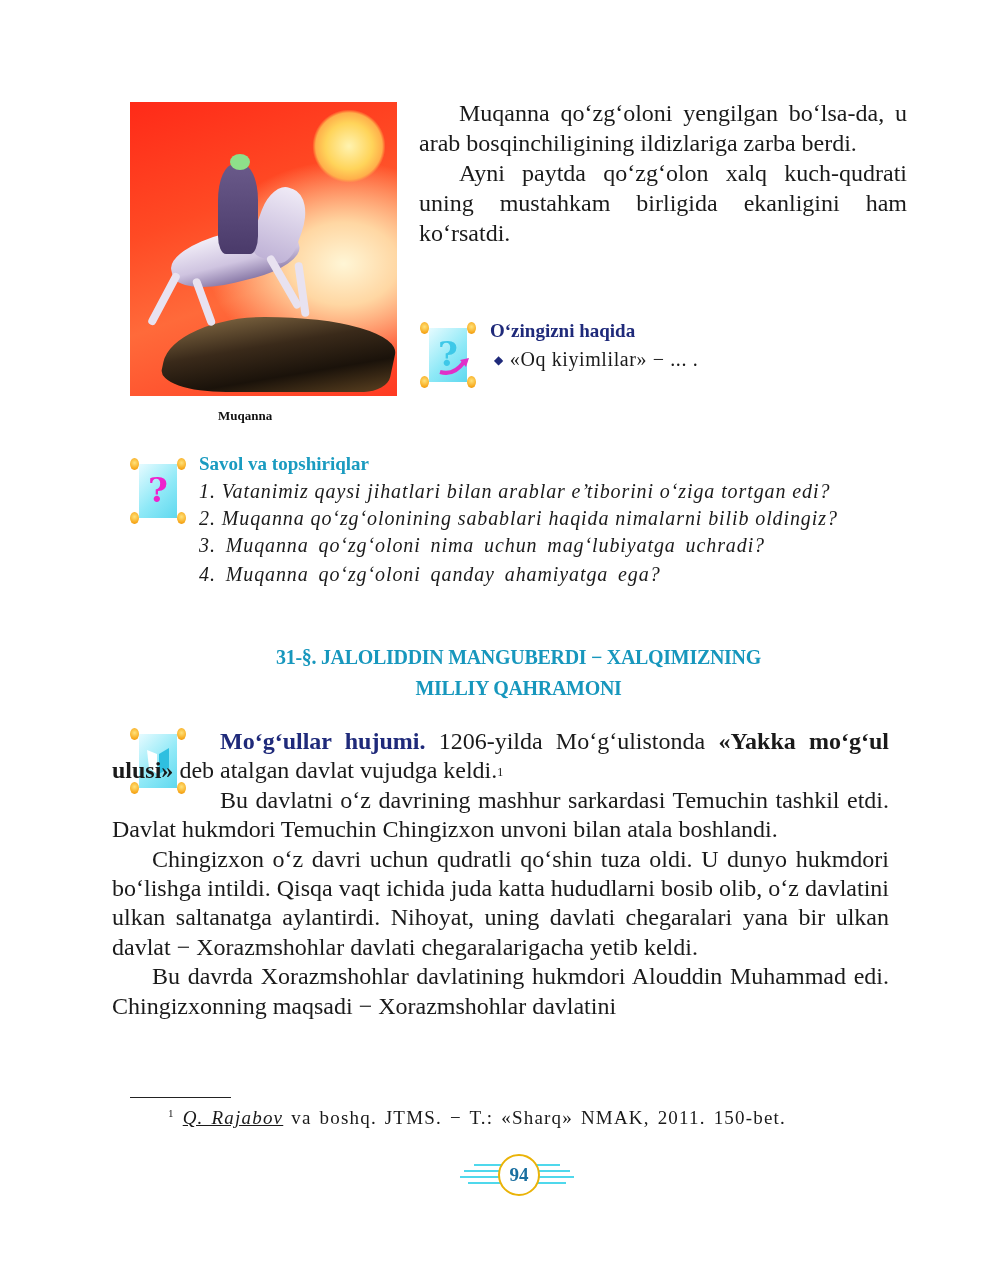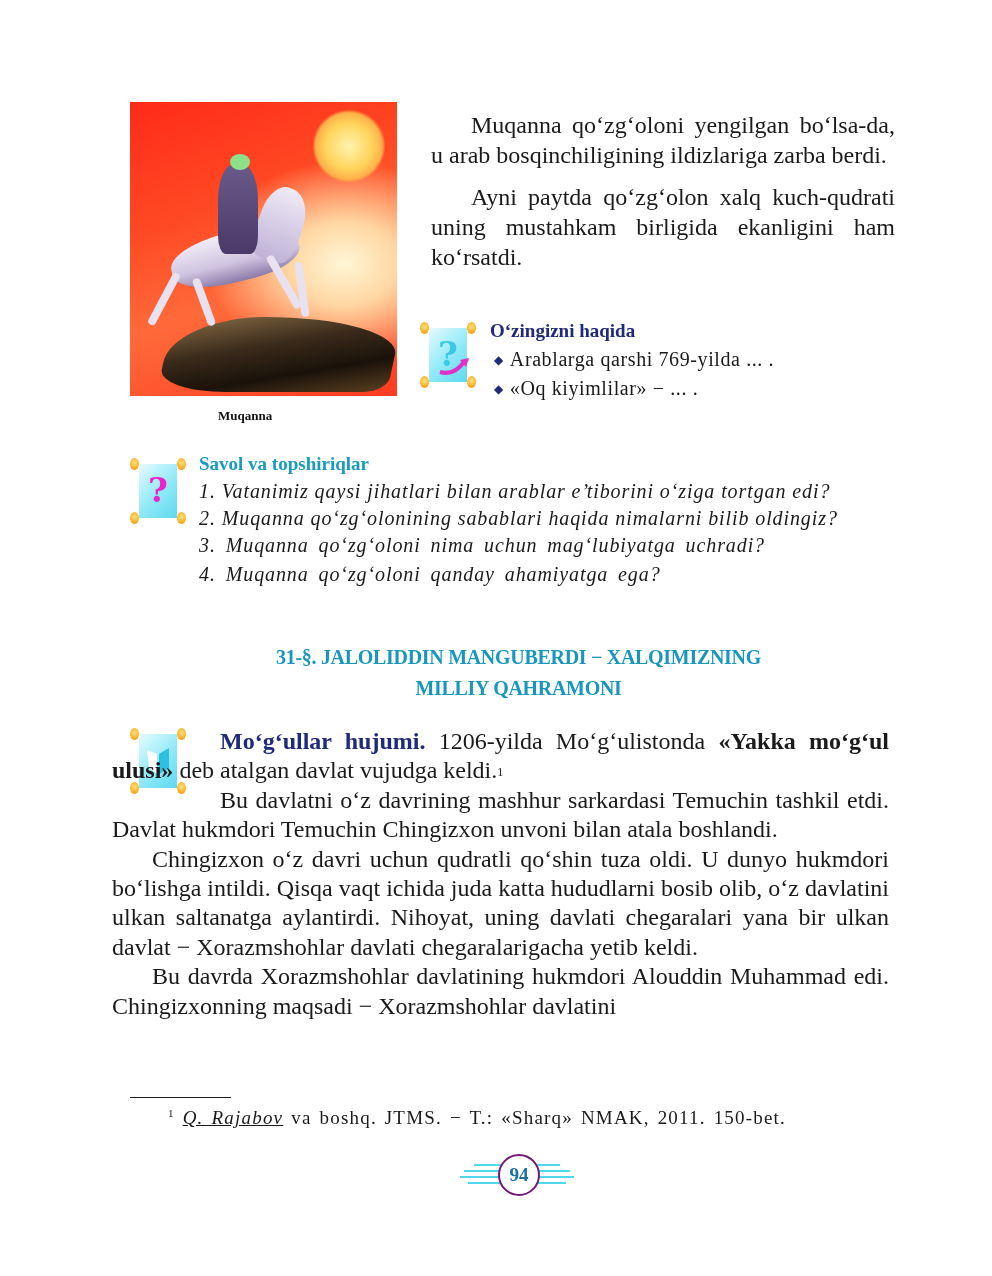--- a/index.html
+++ b/index.html
@@ -50,21 +50,21 @@
 
     .caption {
       left: 218px; top: 408px; font-weight: bold; font-size: 13px; color: #111;
     }
 
     
     .top-text {
       left: 419px; top: 98px; width: 488px;
       font-size: 24px; line-height: 30px;
     }
-    .top-text p { margin: 12px; text-align: justify; text-indent: 40px; }
+    .top-text p { margin: 0; text-align: justify; text-indent: 40px; }
 
     
     .scroll-icon { position: absolute; width: 56px; height: 66px; }
     .scroll-icon .sheet {
       position: absolute; left: 9px; top: 6px; width: 38px; height: 54px;
       background: linear-gradient(135deg, #e6fbff 0%, #8fe9f7 55%, #5fd8ef 100%);
     }
     .scroll-icon .knob {
       position: absolute; width: 9px; height: 12px;
       background: radial-gradient(circle at 50% 40%, #ffe27a 0%, #f7a81a 70%, #e08a10 100%);
@@ -119,21 +119,21 @@
 
     .page-number-badge { left: 460px; top: 1152px; width: 114px; height: 44px; }
     .page-number-badge .lines-left, .page-number-badge .lines-right {
       position: absolute; top: 10px; width: 44px; height: 24px;
     }
     .page-number-badge .lines-left { left: 0; }
     .page-number-badge .lines-right { right: 0; }
     .page-number-badge .ln { position: absolute; height: 2px; background: #4fd8ec; }
     .page-number-badge .circle {
       position: absolute; left: 38px; top: 2px; width: 38px; height: 38px;
-      border: 2px solid #701a75; border-radius: 50%; background: #fff;
+      border: 2px solid #eab308; border-radius: 50%; background: #fff;
       text-align: center; line-height: 38px; font-weight: bold; font-size: 19px; color: #1a6fa0;
     }
   </style>
 </head>
 <body>
 
 <div class="abs illustration">
   <div class="rock"></div>
   <div class="horse-body"></div>
   <div class="horse-neck"></div>
@@ -158,21 +158,20 @@
     <div class="knob k3"></div>
     <div class="knob k4"></div>
   <div class="glyph" style="color:#3ec8e8;">?</div>
   <svg style="position:absolute;left:18px;top:34px;" width="32" height="20" viewBox="0 0 32 20">
     <path d="M2 16 Q16 20 26 6" stroke="#e030c8" stroke-width="4" fill="none"></path>
     <polygon points="22,4 31,2 28,11" fill="#e030c8"></polygon>
   </svg>
 </div>
 <div class="abs self-test-title">O‘zingizni haqida</div>
 <div class="abs self-test-list">
-  <div>Arablarga qarshi 769-yilda ... .</div>
   <div>«Oq kiyimlilar» − ... .</div>
 </div>
 
 <div class="scroll-icon" style="left:130px; top:458px;">
   <div class="sheet"></div>
   <div class="knob k1"></div>
     <div class="knob k2"></div>
     <div class="knob k3"></div>
     <div class="knob k4"></div>
   <div class="glyph" style="color:#ee22cc;">?</div>

